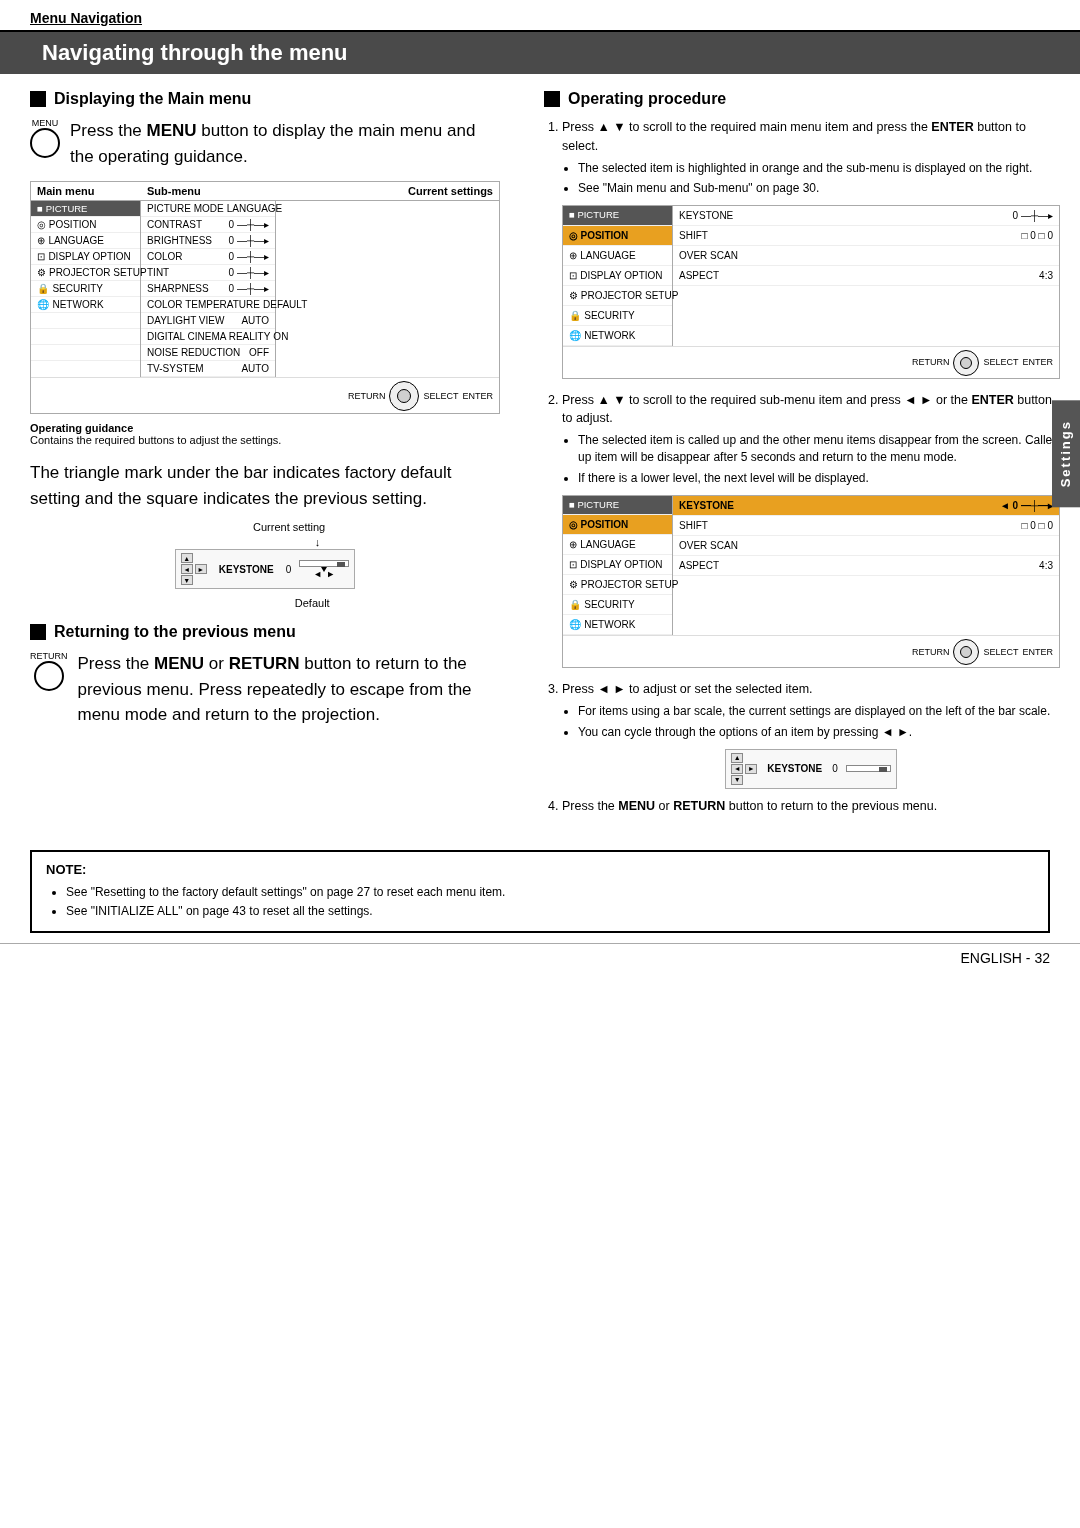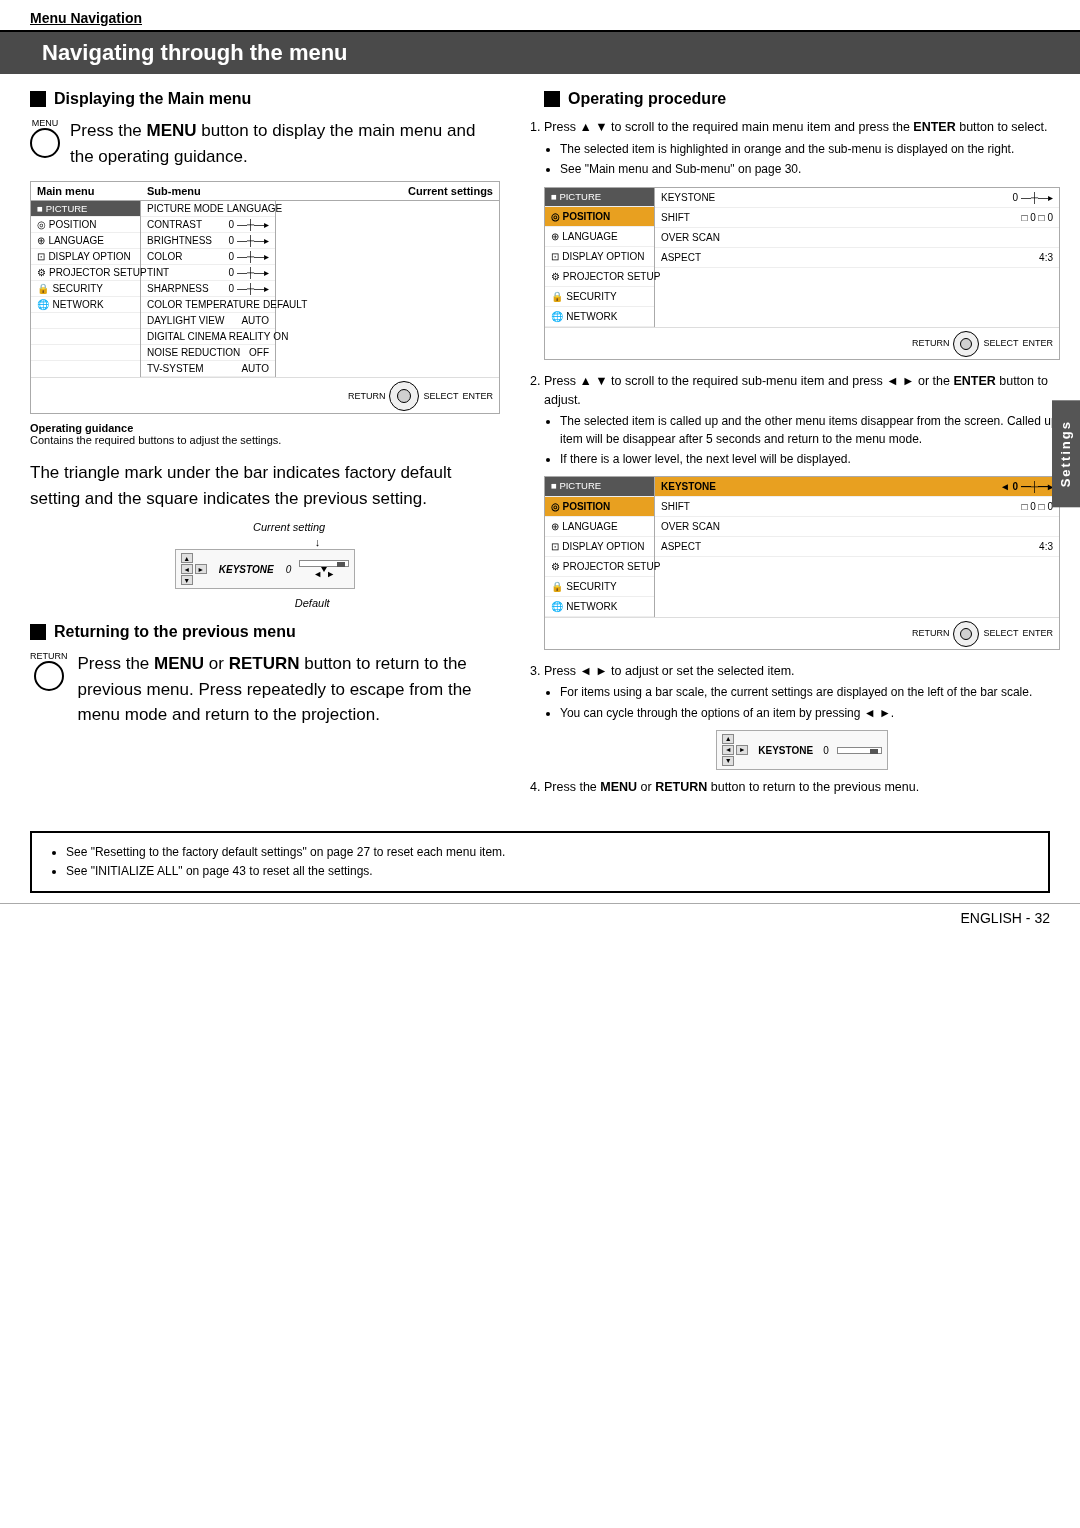--- a/index.html
+++ b/index.html
@@ -218,20 +218,21 @@
       flex: 1;
     }
 
     .numbered-list {
       font-size: 12.5px;
       line-height: 1.5;
     }
     .numbered-list > li {
       margin-bottom: 8px;
       list-style: decimal;
+      margin-left: 18px;
     }
     .bullet-list {
       margin-left: 16px;
       margin-top: 4px;
     }
     .bullet-list li {
       list-style: disc;
       font-size: 12px;
       line-height: 1.45;
       margin-bottom: 3px;
@@ -484,21 +485,21 @@
       <div class="operating-guidance">
         <strong>Operating guidance</strong><br>
         <span>Contains the required buttons to adjust the settings.</span>
       </div>
     </div>
 
     <div class="bar-scale-section">
       <p>The triangle mark under the bar indicates factory default setting and the square indicates the previous setting.</p>
 
       <div class="bar-scale-diagram">
-        <div style="display:flex;flex-direction:column;align-items:center;position:relative;font-style:italic;">
+        <div style="display:flex;flex-direction:column;align-items:center;position:relative;">
           <div style="font-size:11px;margin-bottom:3px;align-self:flex-end;margin-right:30px;">Current setting</div>
 
           <div style="font-size:11px;align-self:flex-end;margin-right:35px;margin-bottom:1px;">↓</div>
           <div class="ks-inner">
             <div class="keystone-controls">
               <div class="ctrl-row">
                 <div class="ctrl-btn">▲</div>
               </div>
               <div class="ctrl-row">
                 <div class="ctrl-btn">◄</div>
@@ -679,20 +680,21 @@
       <li>
         <span>Press the <strong>MENU</strong> or <strong>RETURN</strong> button to return to the previous menu.</span>
       </li>
     </ol>
   </div>
 </div>
 
 <div class="settings-sidebar">Settings</div>
 
 <div class="bottom-note">
+  <div class="note-title">NOTE:</div>
   <ul>
     <li>See "Resetting to the factory default settings" on page 27 to reset each menu item.</li>
     <li>See "INITIALIZE ALL" on page 43 to reset all the settings.</li>
   </ul>
 </div>
 
 <div class="page-footer">
   <em>ENGLISH - 32</em>
 </div>
 

